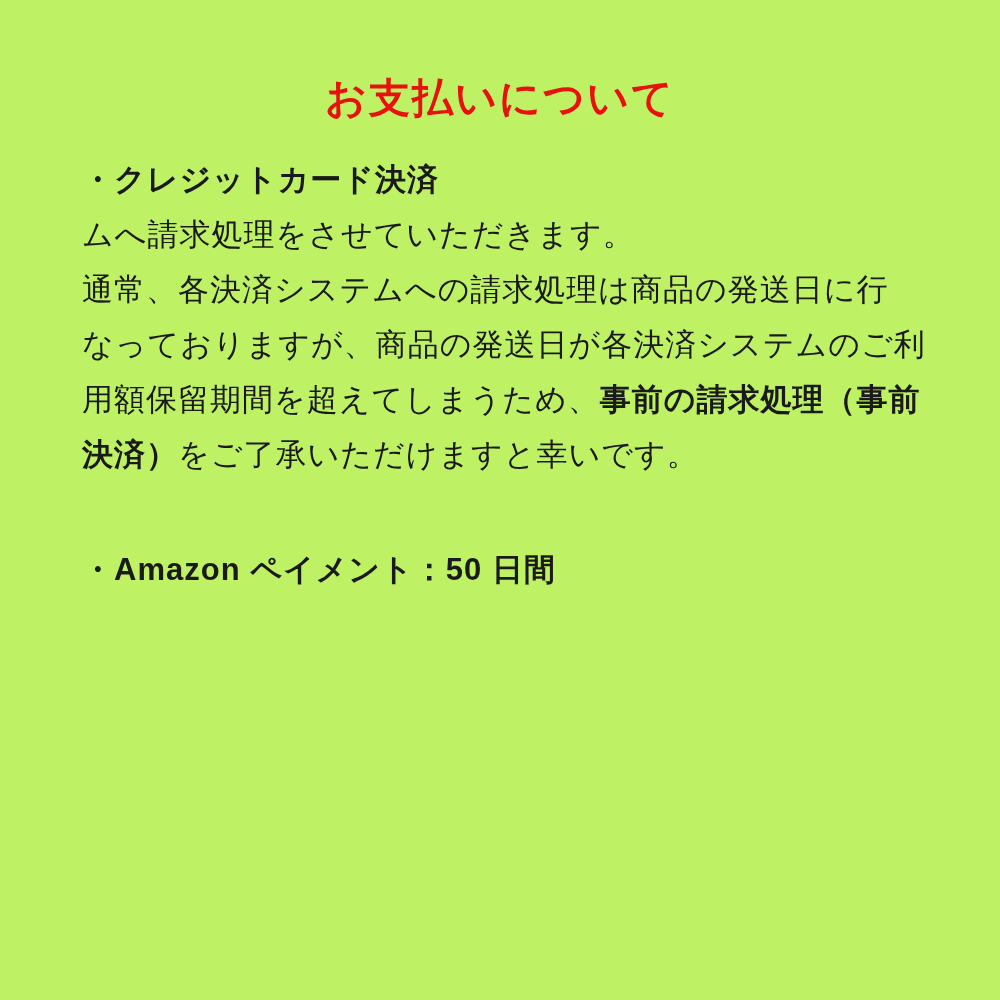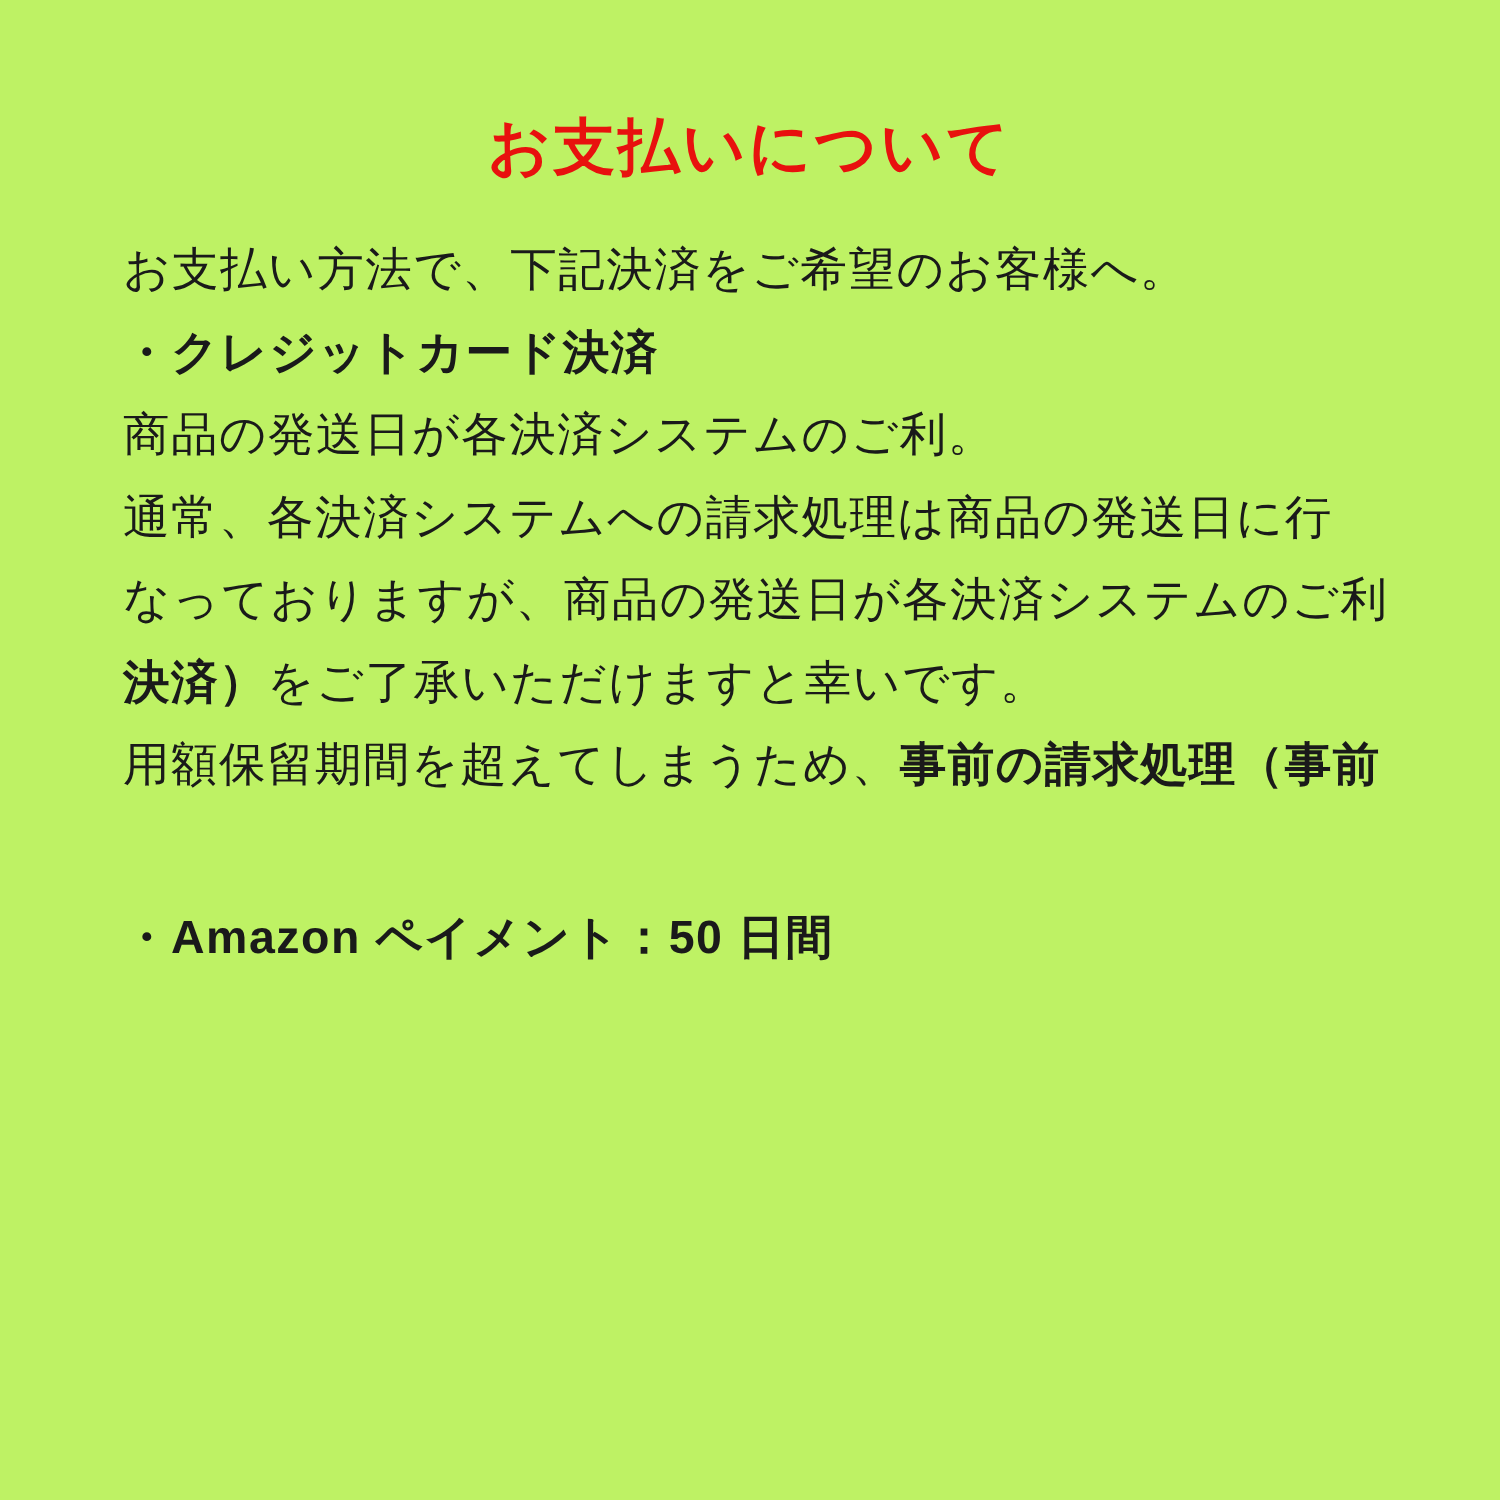--- a/index.html
+++ b/index.html
@@ -43,35 +43,34 @@
 </style>
 </head>
 <body>
 
 <div class="page">
 
   <h1 class="title">お支払いについて</h1>
 
   <div class="body">
 
-    <div class="line"><span>お支払い方法で、下記決済をご希望のお客様へ。</span></div>
 
     <div class="line"><span class="seg-bold">・クレジットカード決済</span></div>
 
 
 
-    <div class="line"><span>商品の発送日が各決済システムのご利。</span></div>
+    <div class="line"><span>ムへ請求処理をさせていただきます。</span></div>
 
     <div class="line"><span>通常、各決済システムへの請求処理は商品の発送日に行</span></div>
 
     <div class="line"><span>なっておりますが、商品の発送日が各決済システムのご利</span></div>
 
+    <div class="line"><span>用額保留期間を超えてしまうため、</span><span class="seg-bold">事前の請求処理（事前</span></div>
+
     <div class="line"><span class="seg-bold">決済）</span><span>をご了承いただけますと幸いです。</span></div>
-
-    <div class="line"><span>用額保留期間を超えてしまうため、</span><span class="seg-bold">事前の請求処理（事前</span></div>
 
     <div class="paragraph-gap"></div>
 
 
 
     <div class="line"><span class="seg-bold">・Amazon ペイメント：50 日間</span></div>
 
   </div>
 
 </div>

